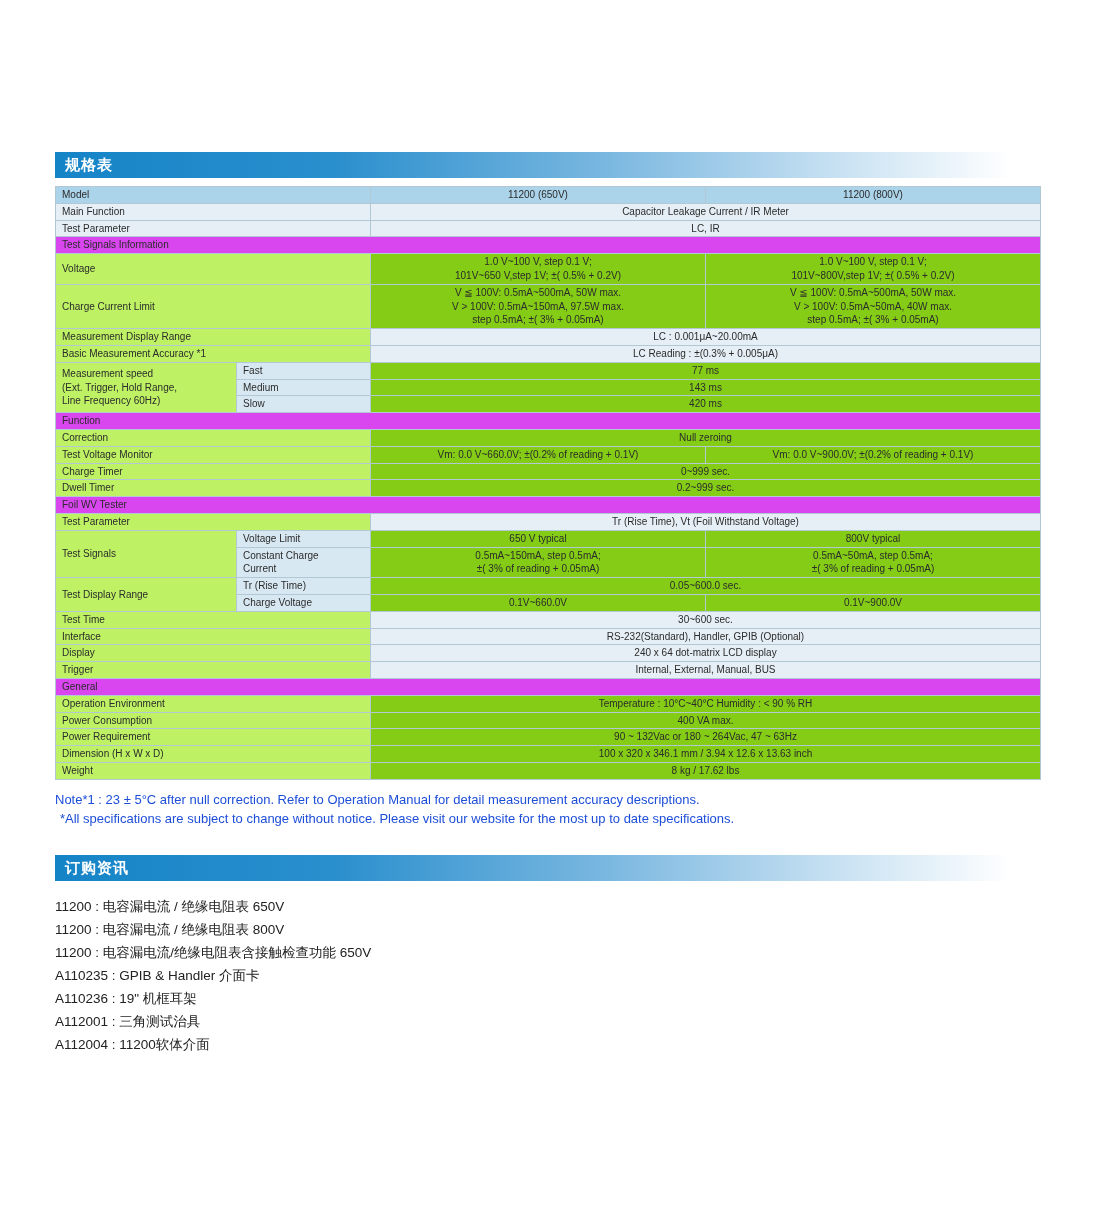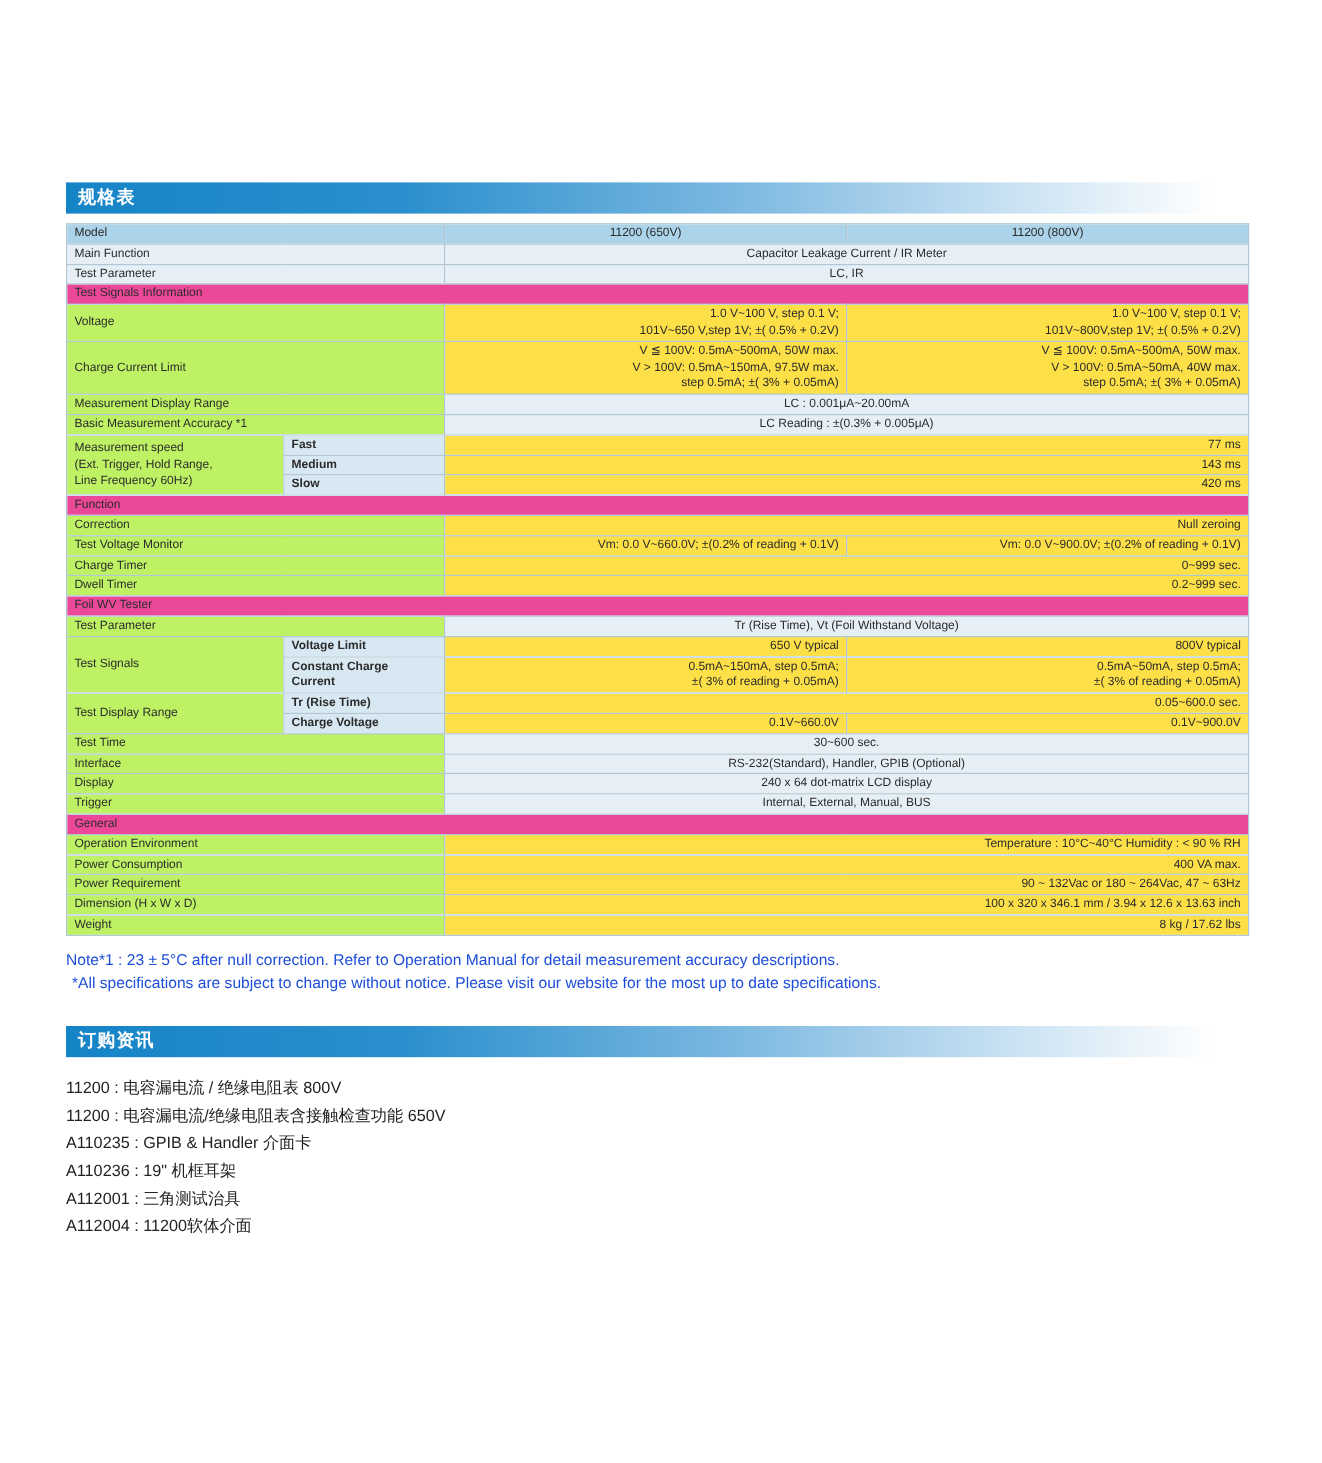--- a/index.html
+++ b/index.html
@@ -23,28 +23,28 @@
     font-size:10px;
   }
   table.spec td {
     border:1px solid #b3c8d5;
     padding:1px 6px;
     line-height:1.38;
     white-space:pre-line;
     vertical-align:middle;
     overflow:hidden;
   }
-  td.sec  { background:#ec4899; text-align:left;
+  td.sec  { background:#d946ef; text-align:left;
             border-top:2px solid #ffffff; border-bottom:2px solid #ffffff; }
   td.hl   { background:#abd3e9; text-align:left;  border-bottom:2px solid #ffffff; }
   td.hv   { background:#abd3e9; text-align:center;border-bottom:2px solid #ffffff; }
   td.lbl  { background:#bef264; text-align:left; }
   td.lblb { background:#e6eff6; text-align:left;margin-left:24px; }
-  td.sub  { background:#d8e8f2; text-align:left;font-weight:bold; }
-  td.val  { background:#fde047; text-align:right;margin-left:37px; }
+  td.sub  { background:#d8e8f2; text-align:left; }
+  td.val  { background:#84cc16; text-align:center;margin-left:37px; }
   td.valb { background:#e6eff6; text-align:center; }
 
   .notes { margin-top:10px; font-size:13px; line-height:1.5; color:#1d4ed8; }
   .notes .note2 { padding-left:5px; }
 
   .order-band-wrap { margin-top:26px; }
   ul.orders {
     list-style:none; margin:14px 0 0 0; padding:0;
     font-size:13.5px; line-height:23px; color:#222222;
   }
@@ -219,20 +219,21 @@
     <div class="note2">*All specifications are subject to change without notice. Please visit our website for the most up to date specifications.</div>
   </div>
 
   <div class="order-band-wrap">
     <div class="band">
       <span>订购资讯</span>
     </div>
   </div>
 
   <ul class="orders">
+    <li>11200 : 电容漏电流 / 绝缘电阻表 650V</li>
     <li>11200 : 电容漏电流 / 绝缘电阻表 800V</li>
     <li>11200 : 电容漏电流/绝缘电阻表含接触检查功能 650V</li>
     <li>A110235 : GPIB &amp; Handler 介面卡</li>
     <li>A110236 : 19" 机框耳架</li>
     <li>A112001 : 三角测试治具</li>
     <li>A112004 : 11200软体介面</li>
   </ul>
 
 </div>
 

